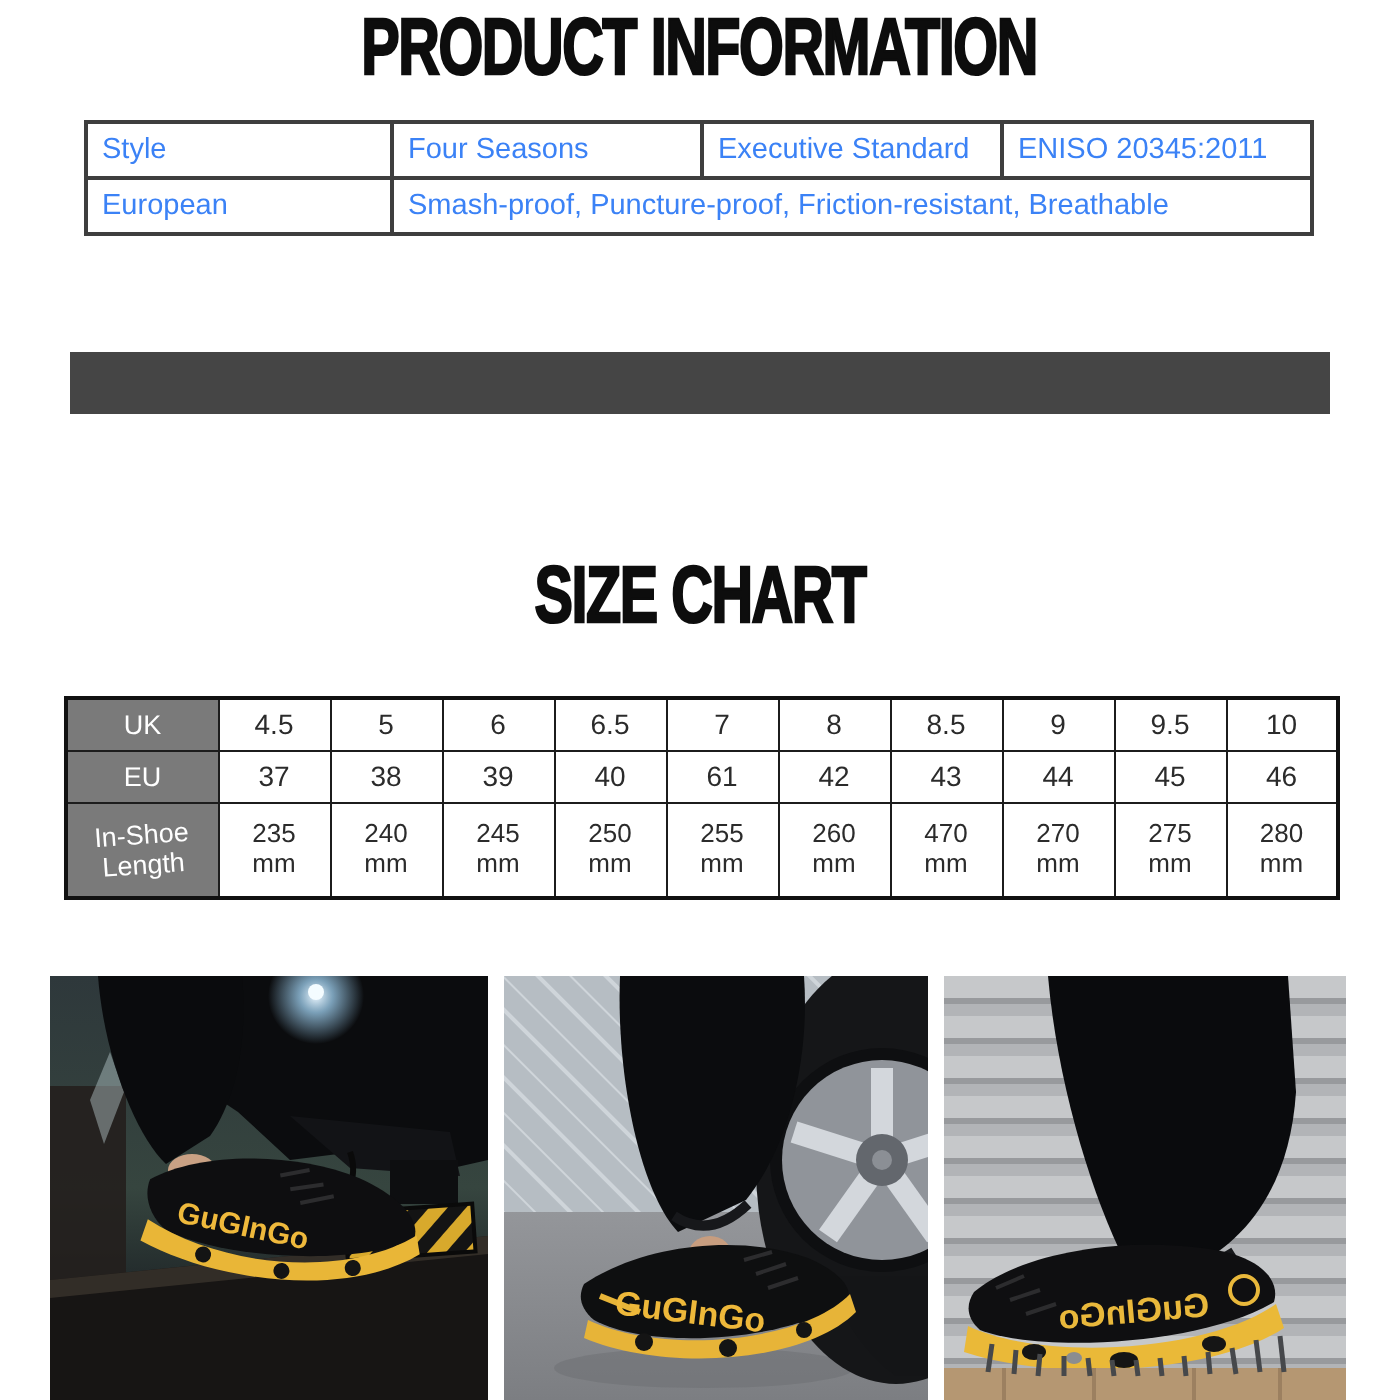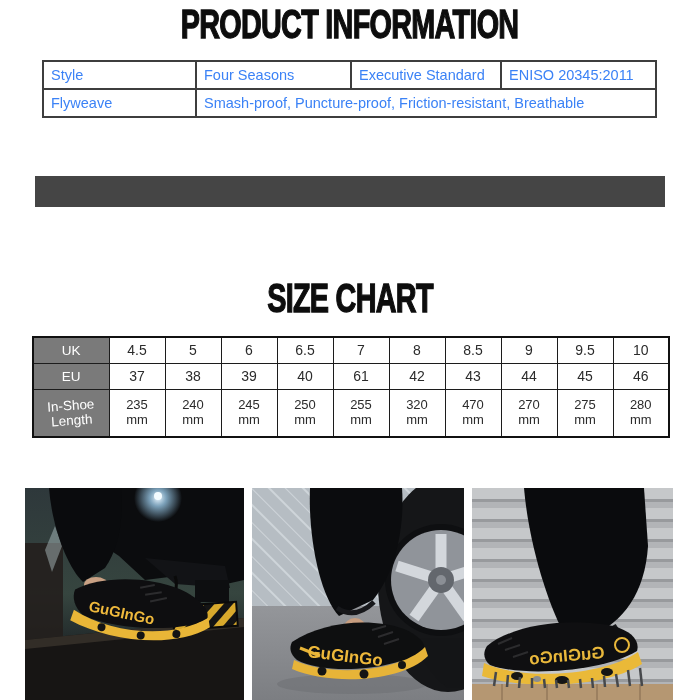--- a/index.html
+++ b/index.html
@@ -30,21 +30,21 @@
     background:#ffffff;font-size:14.5px;color:#3b82f6;
   }
   .info-table td{
     border:2px solid #3e3e3e;
     padding:3px 7px;vertical-align:middle;
     overflow:hidden;
   }
   .info-table tr.tall td{vertical-align:top;padding-top:5px;}
   
   .size-table{
-    position:absolute;left:32px;top:336px;width:636px;z-index:2;
+    position:absolute;left:32px;top:348px;width:636px;z-index:2;
     background:#ffffff;font-size:14px;color:#2b2b2b;text-align:center;
   }
   .size-table td{border:1px solid #1c1c1c;padding:0;}
   .size-table{border:2px solid #111;}
   .size-table td.hdr{
     background:#7a7a7a;color:#ffffff;font-size:13.5px;
   }
   .size-table .mm{font-size:13px;line-height:1.15;display:block;padding:3px 0;}
   .rot{display:inline-block;transform:rotate(-4deg);}
   
@@ -72,21 +72,21 @@
       <col style="width:155px">
     </colgroup>
   <tbody>
       <tr style="height:28px">
     <td>Style</td>
     <td>Four Seasons</td>
     <td>Executive Standard</td>
     <td>ENISO 20345:2011</td>
   </tr>
   <tr style="height:28px">
-    <td>Flyweave</td>
+    <td>European</td>
     <td colspan="3">Smash-proof, Puncture-proof, Friction-resistant, Breathable</td>
   </tr>
 </tbody>
   </table>
 
 <div class="title-wrap t2">
   <span class="condensed">SIZE CHART</span>
 </div>
 
 <table class="size-table">
@@ -141,21 +141,21 @@
     <td>
           <span class="mm"><span>245</span><br><span>mm</span></span>
         </td>
     <td>
           <span class="mm"><span>250</span><br><span>mm</span></span>
         </td>
     <td>
           <span class="mm"><span>255</span><br><span>mm</span></span>
         </td>
     <td>
-          <span class="mm"><span>320</span><br><span>mm</span></span>
+          <span class="mm"><span>260</span><br><span>mm</span></span>
         </td>
     <td>
           <span class="mm"><span>470</span><br><span>mm</span></span>
         </td>
     <td>
           <span class="mm"><span>270</span><br><span>mm</span></span>
         </td>
     <td>
           <span class="mm"><span>275</span><br><span>mm</span></span>
         </td>

